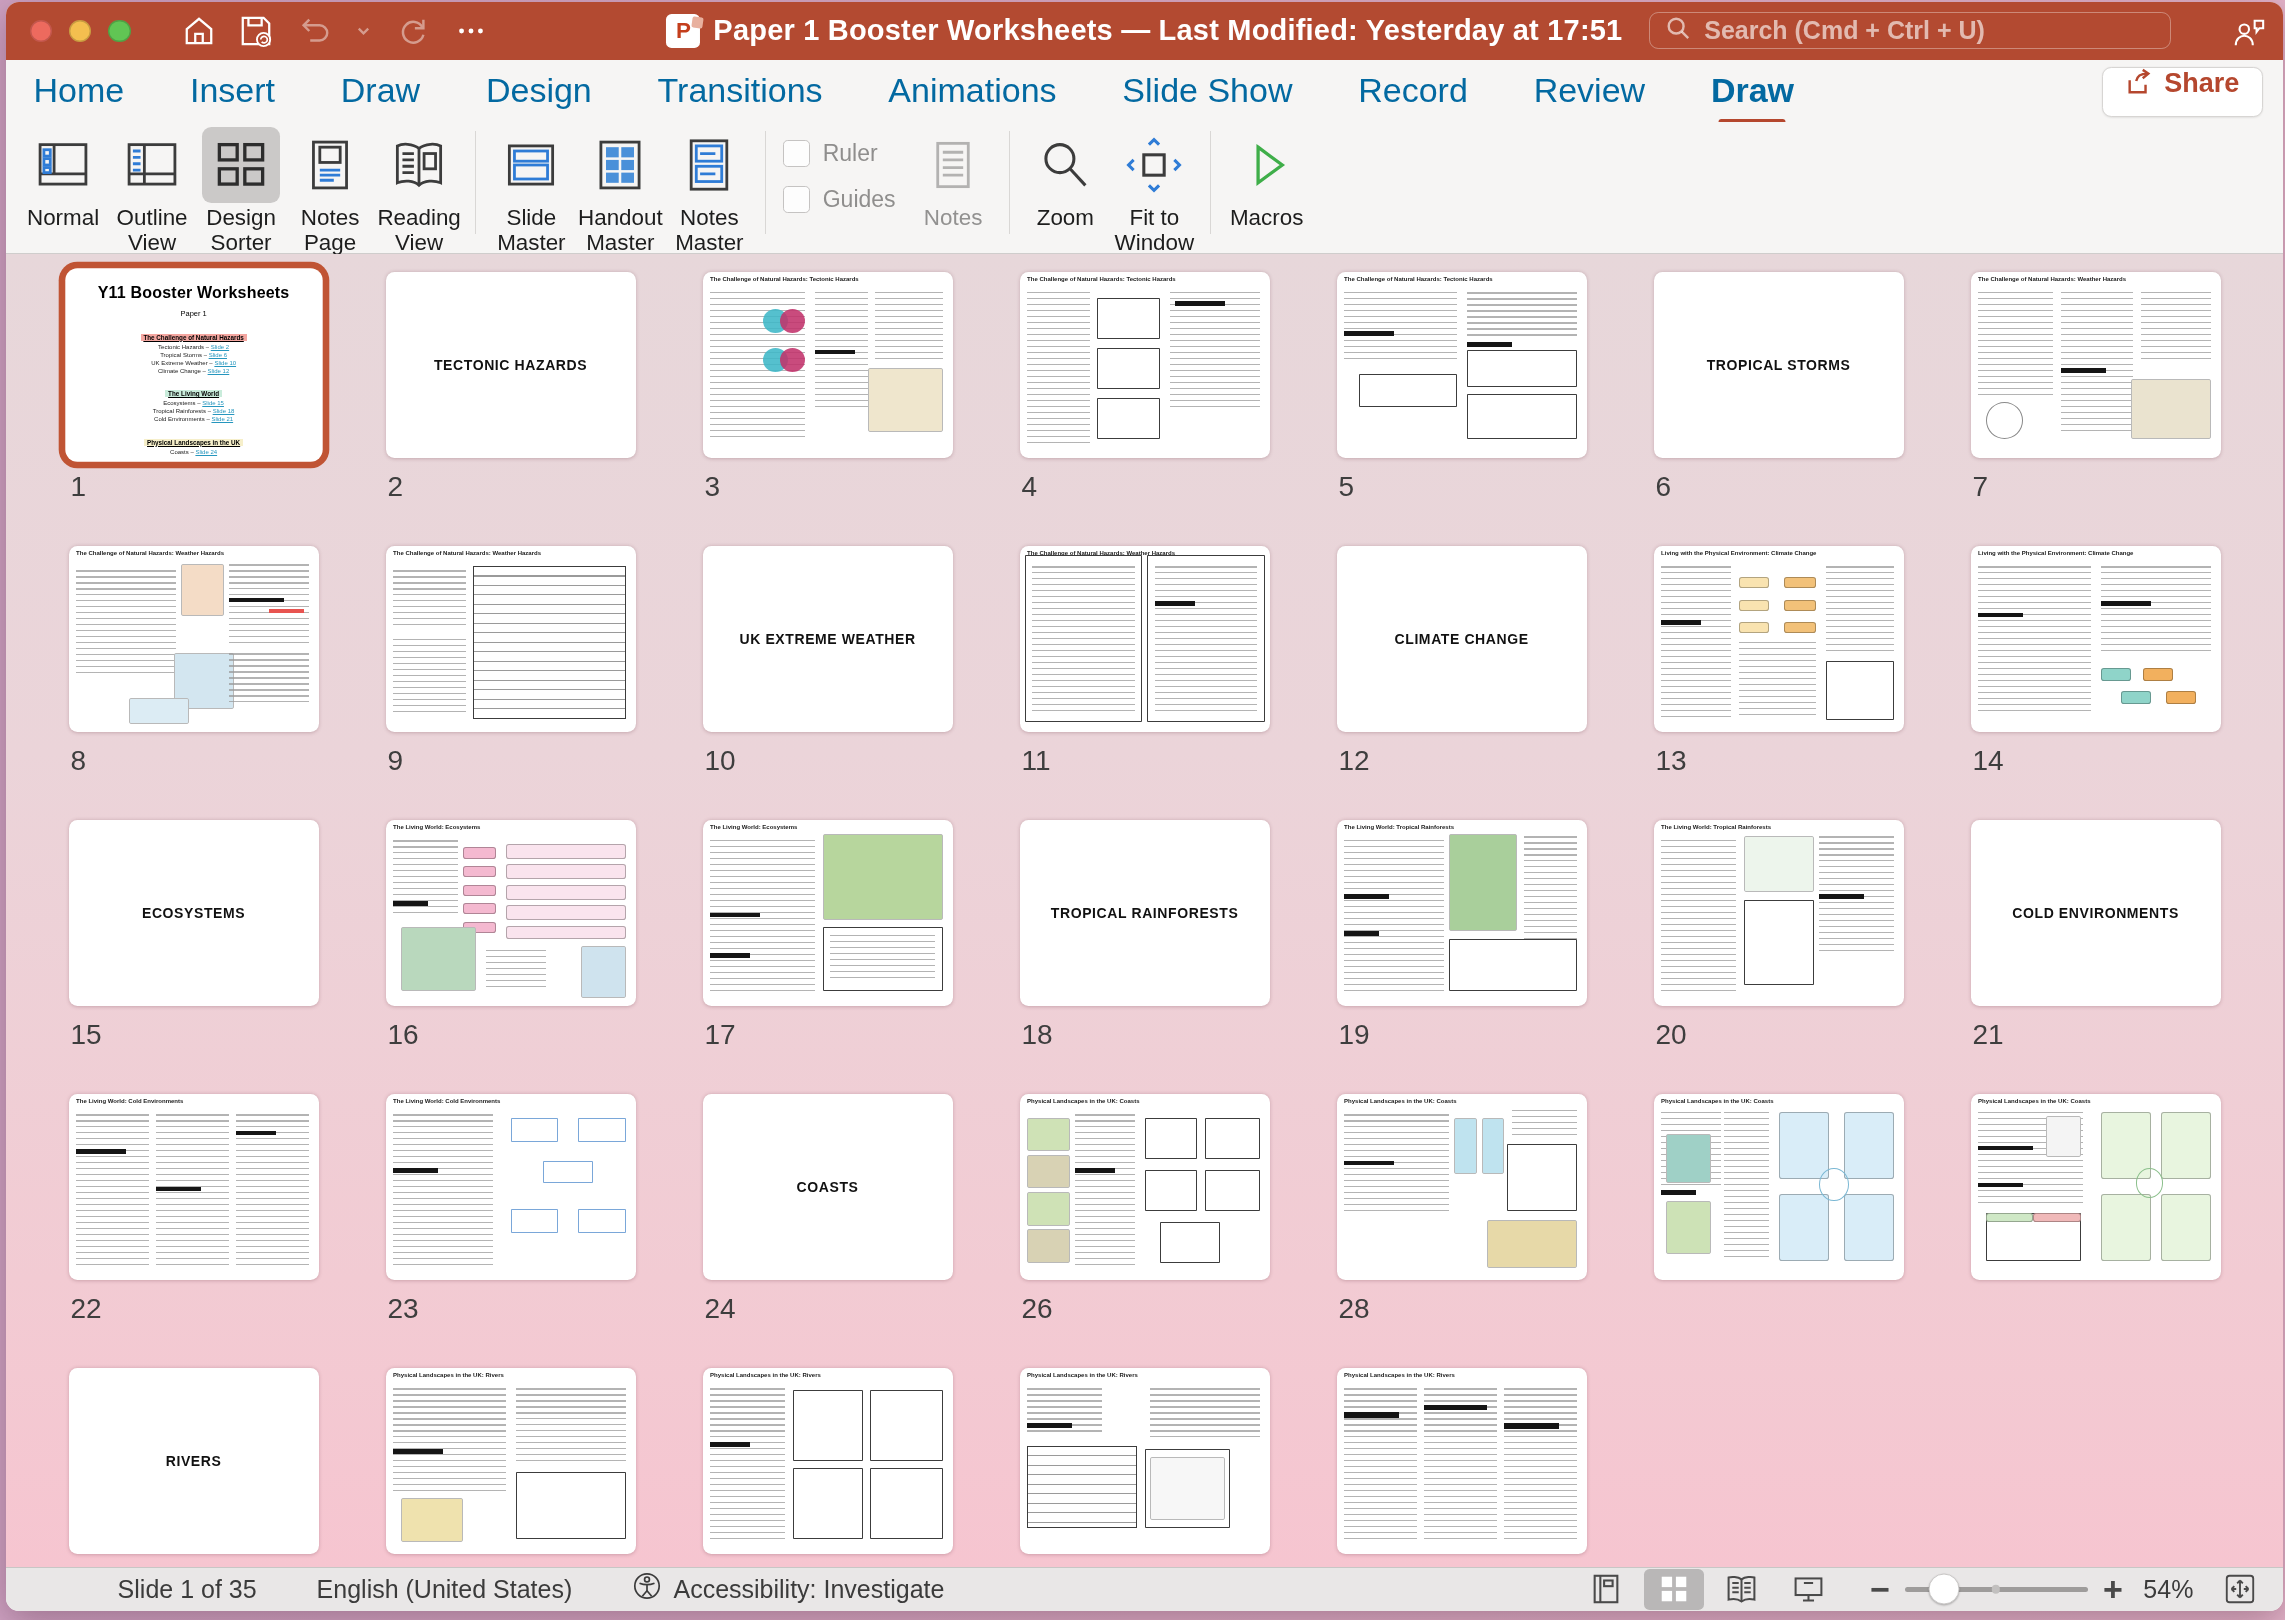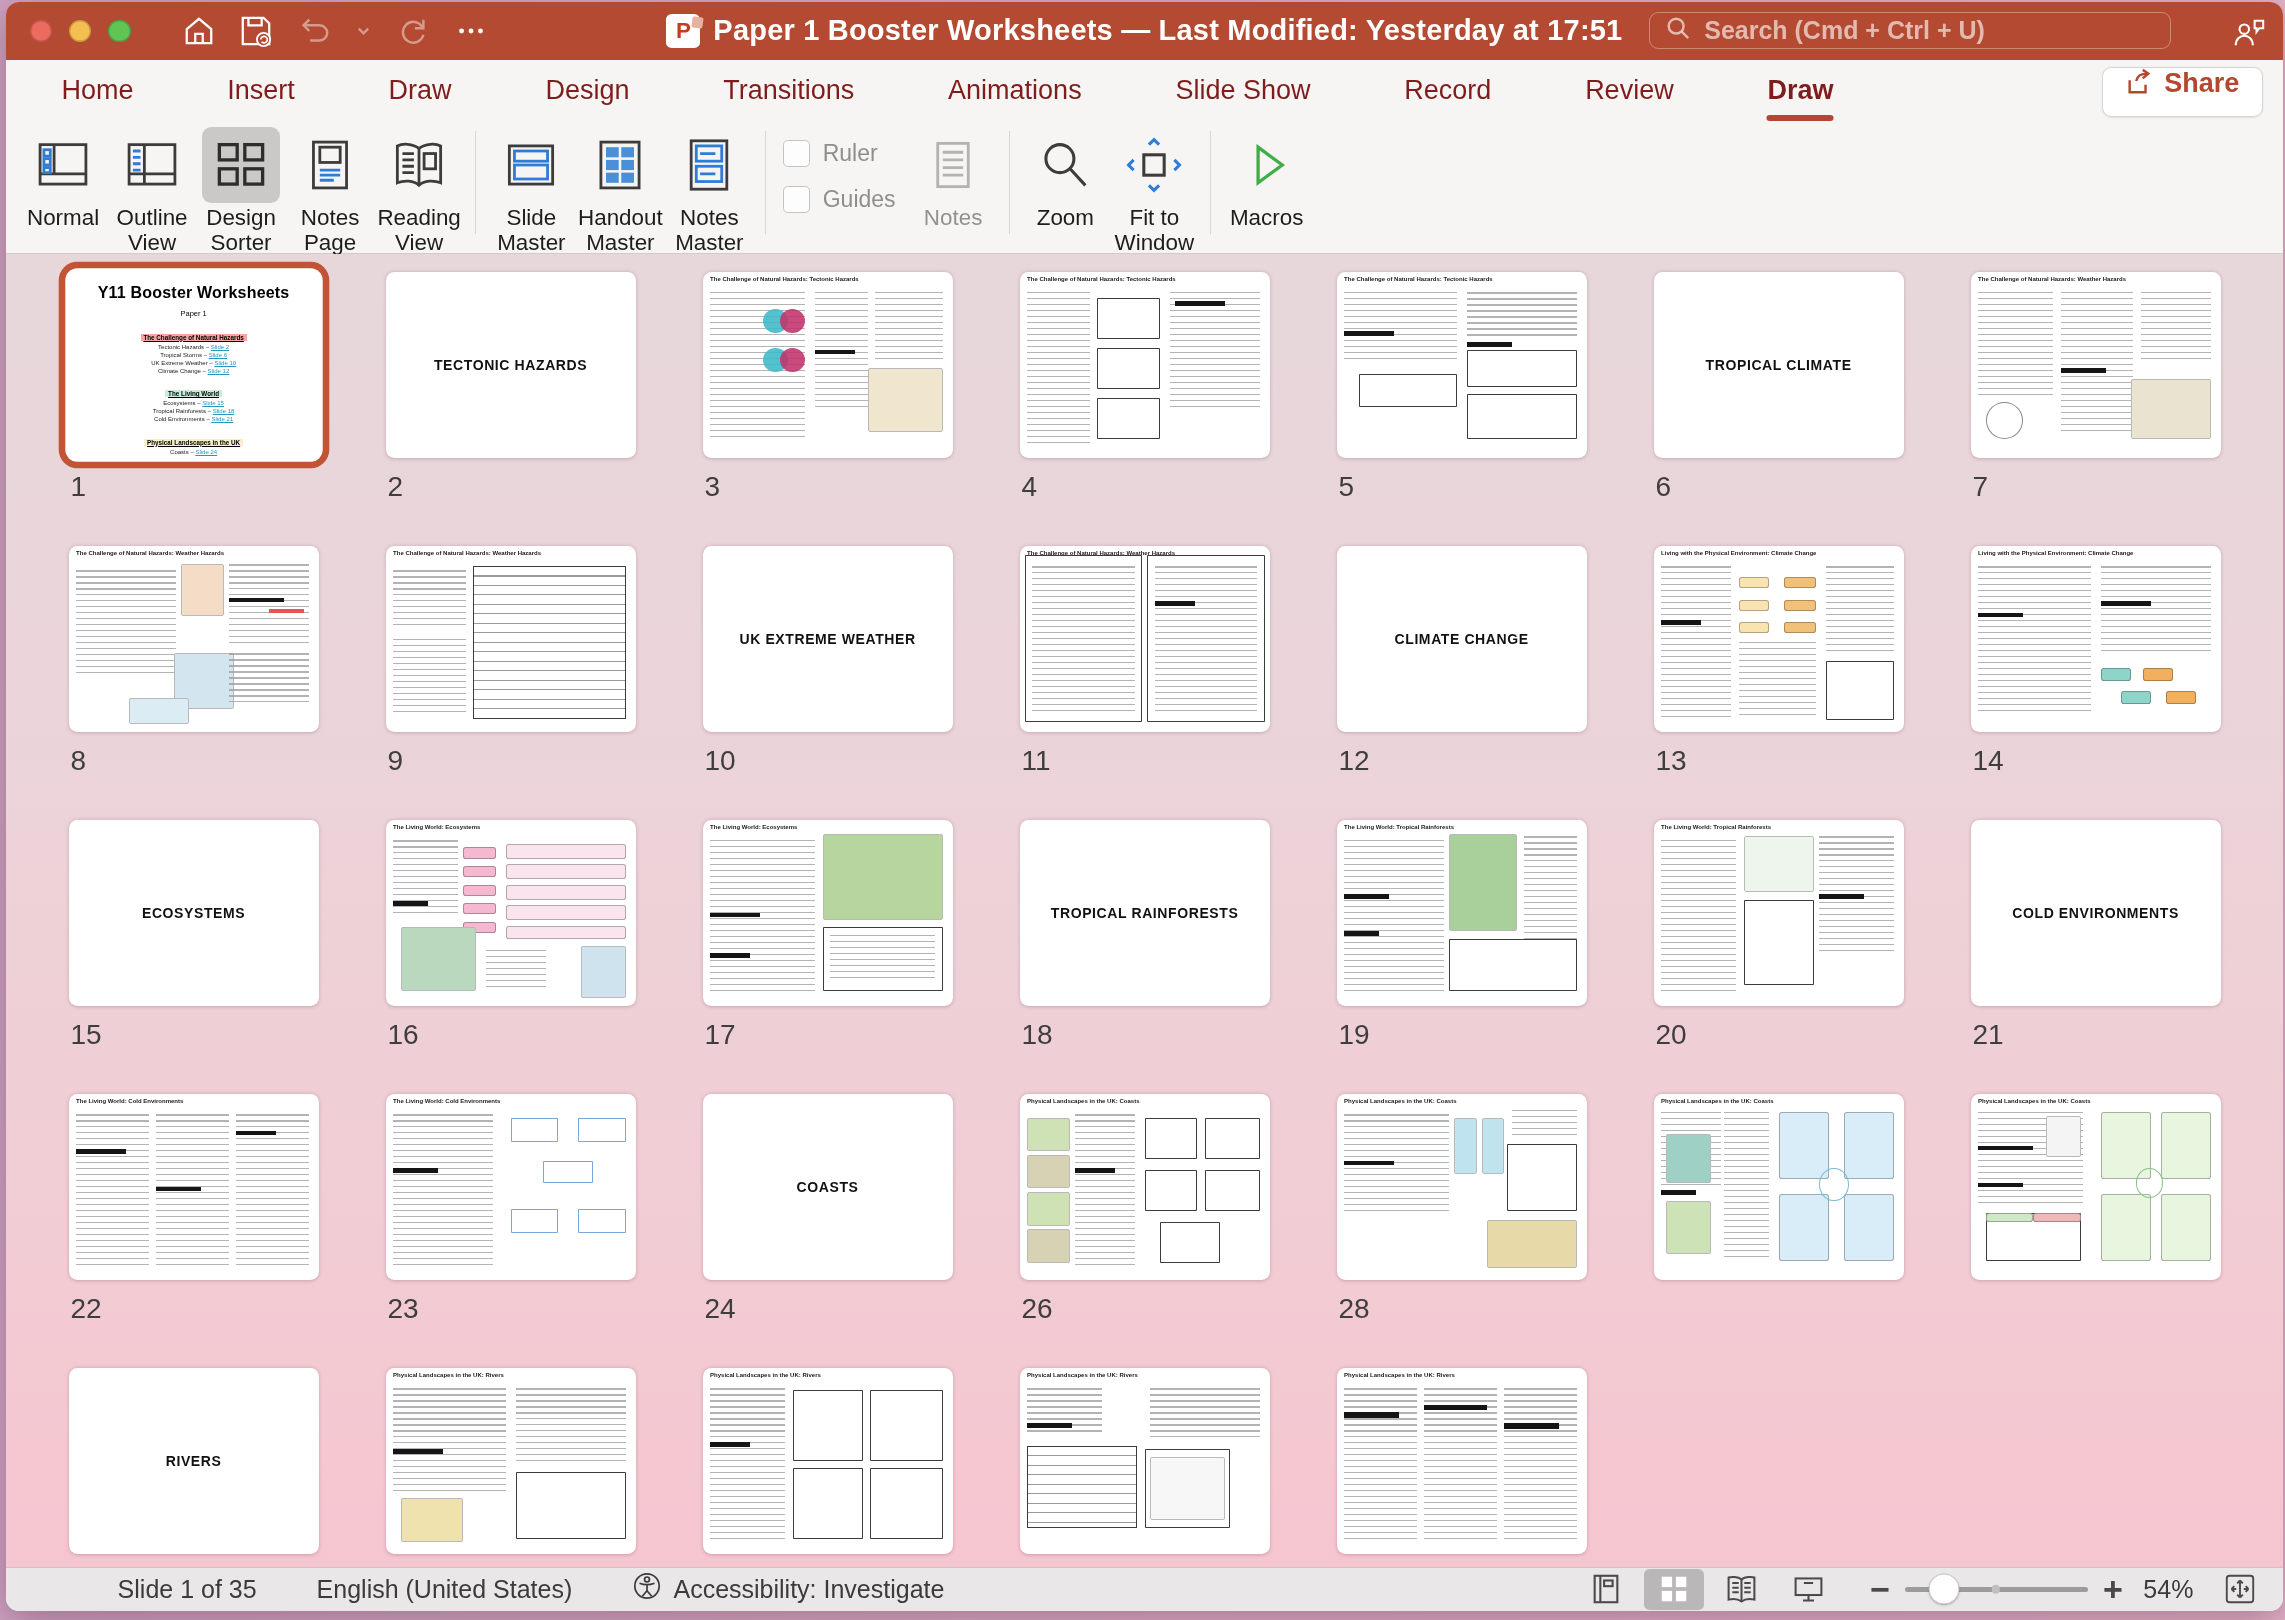--- a/index.html
+++ b/index.html
@@ -21,21 +21,21 @@
   .pp-badge{width:34px;height:34px;background:#fff;border-radius:5.6px;position:relative;display:flex;align-items:center;justify-content:center;
     font-weight:bold;color:#c43e1c;font-size:22.4px;}
   .pp-badge:after{content:"";position:absolute;right:-2.8px;top:2.8px;width:11.2px;height:11.2px;background:#e8b09e;border-radius:1.9px;transform:rotate(8deg);}
   .tb-text{color:#fff;font-size:29px;font-weight:bold;letter-spacing:0.2px;}
   .search{position:absolute;right:112px;top:10.3px;width:522px;height:37px;border:1.9px solid rgba(255,255,255,.35);border-radius:9.3px;
     display:flex;align-items:center;gap:13px;padding-left:15px;box-sizing:border-box;}
   .search span{color:rgba(255,255,255,.62);font-size:25px;font-weight:bold;}
   .tb-person{position:absolute;right:17px;top:13px;}
   
   .tabrow{height:62px;background:#f6f5f4;display:flex;align-items:center;padding-left:26px;position:relative;flex:0 0 auto;}
-  .tab{font-size:27px;color:#7f1d1d;margin-right:62px;position:relative;padding:9.3px 1.9px;cursor:default;margin-left:28px;}
+  .tab{font-size:34px;color:#0369a1;margin-right:62px;position:relative;padding:9.3px 1.9px;cursor:default;}
   .tab.active{font-weight:bold;}
   .tab.active:after{content:"";position:absolute;left:50%;transform:translateX(-50%);bottom:-5.6px;width:67px;height:6.5px;border-radius:3.7px;background:#b5472e;}
   .share-btn{position:absolute;right:20.5px;top:7.5px;height:48px;padding:0 22.4px;background:#fff;border:1.4px solid #d7d5d3;border-radius:9.3px;
     display:flex;align-items:flex-start;gap:11.2px;color:#b5472e;font-size:27px;font-weight:bold;box-shadow:0 0.9px 1.9px rgba(0,0,0,.08);}
   
   .ribbon{height:131px;background:#f6f5f4;border-bottom:0.9px solid #cfcdcc;display:flex;align-items:flex-start;padding-left:13px;flex:0 0 auto;position:relative;}
   .rbtn{width:89px;display:flex;flex-direction:column;align-items:center;margin-top:5.6px;}
   .ricon{width:78px;height:76px;display:flex;align-items:center;justify-content:center;border-radius:9.3px;}
   .rbtn.sel .ricon{background:#cbc9c8;}
   .rlabel{font-size:22.4px;line-height:25px;color:#1d1d1d;text-align:center;margin-top:1.9px;}
@@ -387,21 +387,21 @@
             <div class="ft ft-lines" style="left: 52%; top: 11%; width: 44%; height: 24%;"></div>
             <div class="ft ft-box" style="left: 9%; top: 55%; width: 39%; height: 18%;"></div>
             <div class="ft ft-box" style="left: 52%; top: 42%; width: 44%; height: 20%;"></div>
             <div class="ft ft-box" style="left: 52%; top: 66%; width: 44%; height: 24%;"></div>
             <div class="ft ft-bar" style="left: 52%; top: 38%; width: 18%; height: 2.5%; background: rgb(21, 21, 21);"></div>
           </div>
           <div class="num">5</div>
         </div>
         <div class="cell">
           <div class="thumb">
-            <div class="section-title">TROPICAL CLIMATE</div>
+            <div class="section-title">TROPICAL STORMS</div>
           </div>
           <div class="num">6</div>
         </div>
         <div class="cell">
           <div class="thumb">
             <div class="ws-head">The Challenge of Natural Hazards: Weather Hazards</div>
             <div class="ft ft-lines" style="left: 3%; top: 11%; width: 30%; height: 56%;"></div>
             <div class="ft ft-lines" style="left: 36%; top: 11%; width: 29%; height: 76%;"></div>
             <div class="ft ft-lines" style="left: 68%; top: 11%; width: 28%; height: 38%;"></div>
             <div class="ft ft-ring" style="left: 6%; top: 70%; width: 15%; height: 20%; border-color: rgb(138, 138, 138);"></div>

